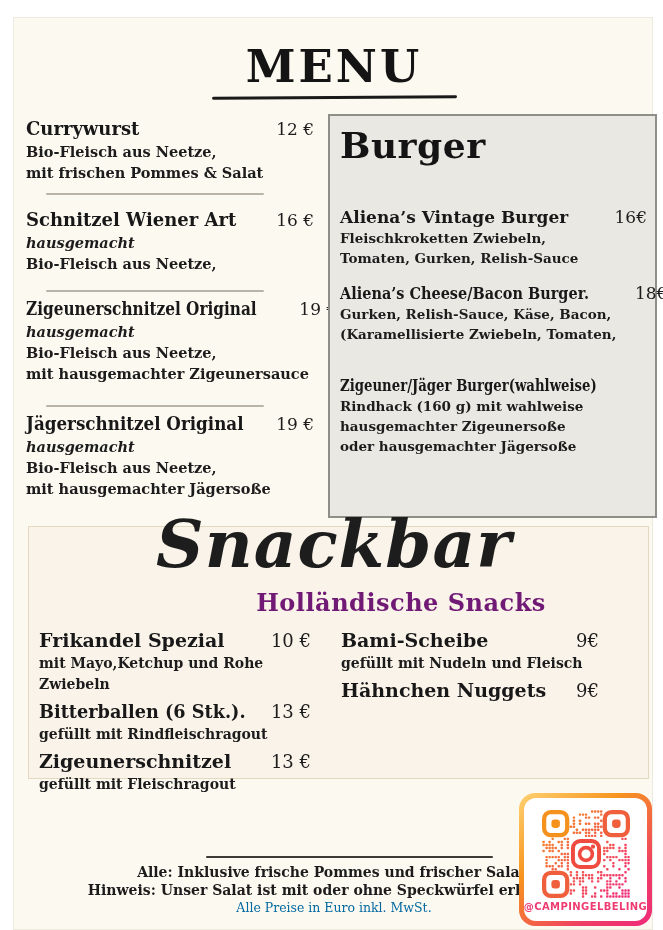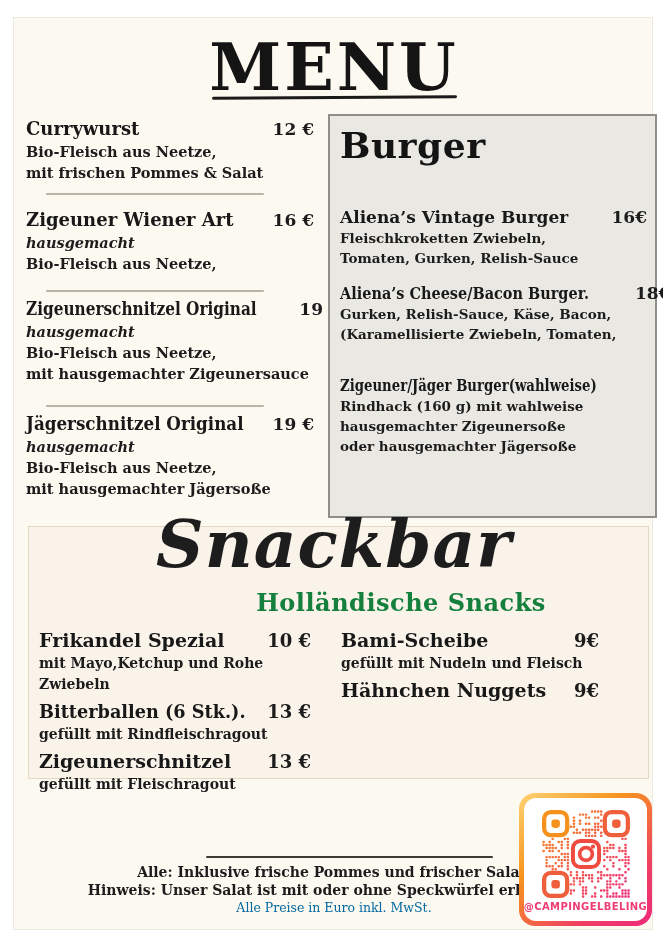--- a/index.html
+++ b/index.html
@@ -2,28 +2,28 @@
 <html><head>
 <meta charset="utf-8">
 <style>
   html,body{margin:0;padding:0;}
   body{width:663px;height:930px;background:#ffffff;overflow:hidden;position:relative;
        font-family:"DejaVu Serif", serif;color:#1c1c1c;}
   .sheet{position:absolute;left:13px;top:17px;width:640px;height:913px;background:#fcf9f1;
          border:1px solid #ecead f;box-sizing:border-box;border:1px solid #eceade;}
   
   .title-wrap{position:absolute;top:22px;left:0;width:640px;text-align:center;}
-  .menu-title{font-size:65px;font-weight:bold;letter-spacing:3px;line-height:54px;color:#141414;}
+  .menu-title{font-size:45px;font-weight:bold;letter-spacing:3px;line-height:54px;color:#141414;}
   .title-underline{width:245px;height:3px;background:#1a1a1a;margin:2px auto 0;border-radius:2px;
                    transform:rotate(-0.4deg);}
   
   .m-item{position:absolute;left:12px;width:288px;}
   .row{display:flex;justify-content:space-between;align-items:baseline;}
   .nm{font-weight:bold;font-size:18px;line-height:24px;white-space:nowrap;color:#181818;}
-  .pr{font-weight:bold;font-size:17px;line-height:24px;flex-shrink:0;margin-left:2px;}
+  .pr{font-weight:normal;font-size:17px;line-height:24px;flex-shrink:0;margin-left:2px;}
   .note{font-style:italic;font-weight:bold;font-size:14.5px;line-height:21px;}
   .det{font-weight:bold;font-size:14.5px;line-height:21px;}
   .hr1{position:absolute;left:32px;width:218px;height:2px;background:#b9b4a7;border-radius:1px;}
   .sqA{transform:scaleX(.93);transform-origin:left center;}
   .sqB{transform:scaleX(.85);transform-origin:left center;}
   .sqC{transform:scaleX(.78);transform-origin:left center;}
   
   .burger-box{position:absolute;left:314px;top:96px;width:329px;height:404px;background:#e9e8e2;
               border:2px solid #8f8f89;box-sizing:border-box;}
   .burger-head{font-size:36px;font-weight:bold;margin:8px 0 13px 10px;letter-spacing:.5px;color:#141414;}
@@ -31,21 +31,21 @@
   .b-item .nm{font-size:17px;line-height:22px;}
   .b-item .pr{font-size:17px;line-height:22px;}
   .bdet{font-weight:bold;font-size:13.5px;line-height:20px;}
   
   .snack-box{position:absolute;left:14px;top:508px;width:621px;height:253px;background:#faf3e9;
              border:1px solid #e5d8c0;box-sizing:border-box;}
   .snack-script{position:absolute;top:490px;left:0;width:640px;text-align:center;
                 font-family:"DejaVu Serif",serif;font-style:italic;font-weight:bold;
                 font-size:66px;line-height:72px;color:#1d1d1d;letter-spacing:1px;}
   .snack-sub{position:absolute;top:570px;left:134px;width:506px;text-align:center;
-             font-size:24px;font-weight:bold;color:#15803d;letter-spacing:.5px;}
+             font-size:24px;font-weight:bold;color:#701a75;letter-spacing:.5px;}
   .s-col{position:absolute;top:610px;}
   .s-item .nm{font-size:19px;line-height:24px;}
   .s-item .pr{font-size:18px;line-height:24px;}
   .sdet{font-weight:bold;font-size:14px;line-height:21px;margin-bottom:4px;}
   .indent{padding-left:6px;}
   
   .f-line{position:absolute;left:192px;top:838px;width:287px;height:2px;background:#3c3a34;border-radius:1px;}
   .footer{position:absolute;left:70px;top:845px;width:500px;text-align:center;}
   .f1{font-weight:bold;font-size:14px;line-height:18px;color:#1c1c1c;}
   .f3{font-size:12.5px;line-height:17px;color:#0369a1;}
@@ -74,21 +74,21 @@
       <span class="nm">Currywurst</span>
       <span class="pr">12 €</span>
     </div>
     <div class="det">Bio-Fleisch aus Neetze,</div>
     <div class="det">mit frischen Pommes &amp; Salat</div>
   </div>
   <div class="hr1" style="top:175px"></div>
 
   <div class="m-item" style="top:190px">
     <div class="row">
-      <span class="nm">Zigeuner Wiener Art</span>
+      <span class="nm">Schnitzel Wiener Art</span>
       <span class="pr">16 €</span>
     </div>
     <div class="note">hausgemacht</div>
     <div class="det">Bio-Fleisch aus Neetze,</div>
   </div>
   <div class="hr1" style="top:272px"></div>
 
   <div class="m-item" style="top:279px">
     <div class="row">
       <span class="nm sqB">Zigeunerschnitzel Original</span>

